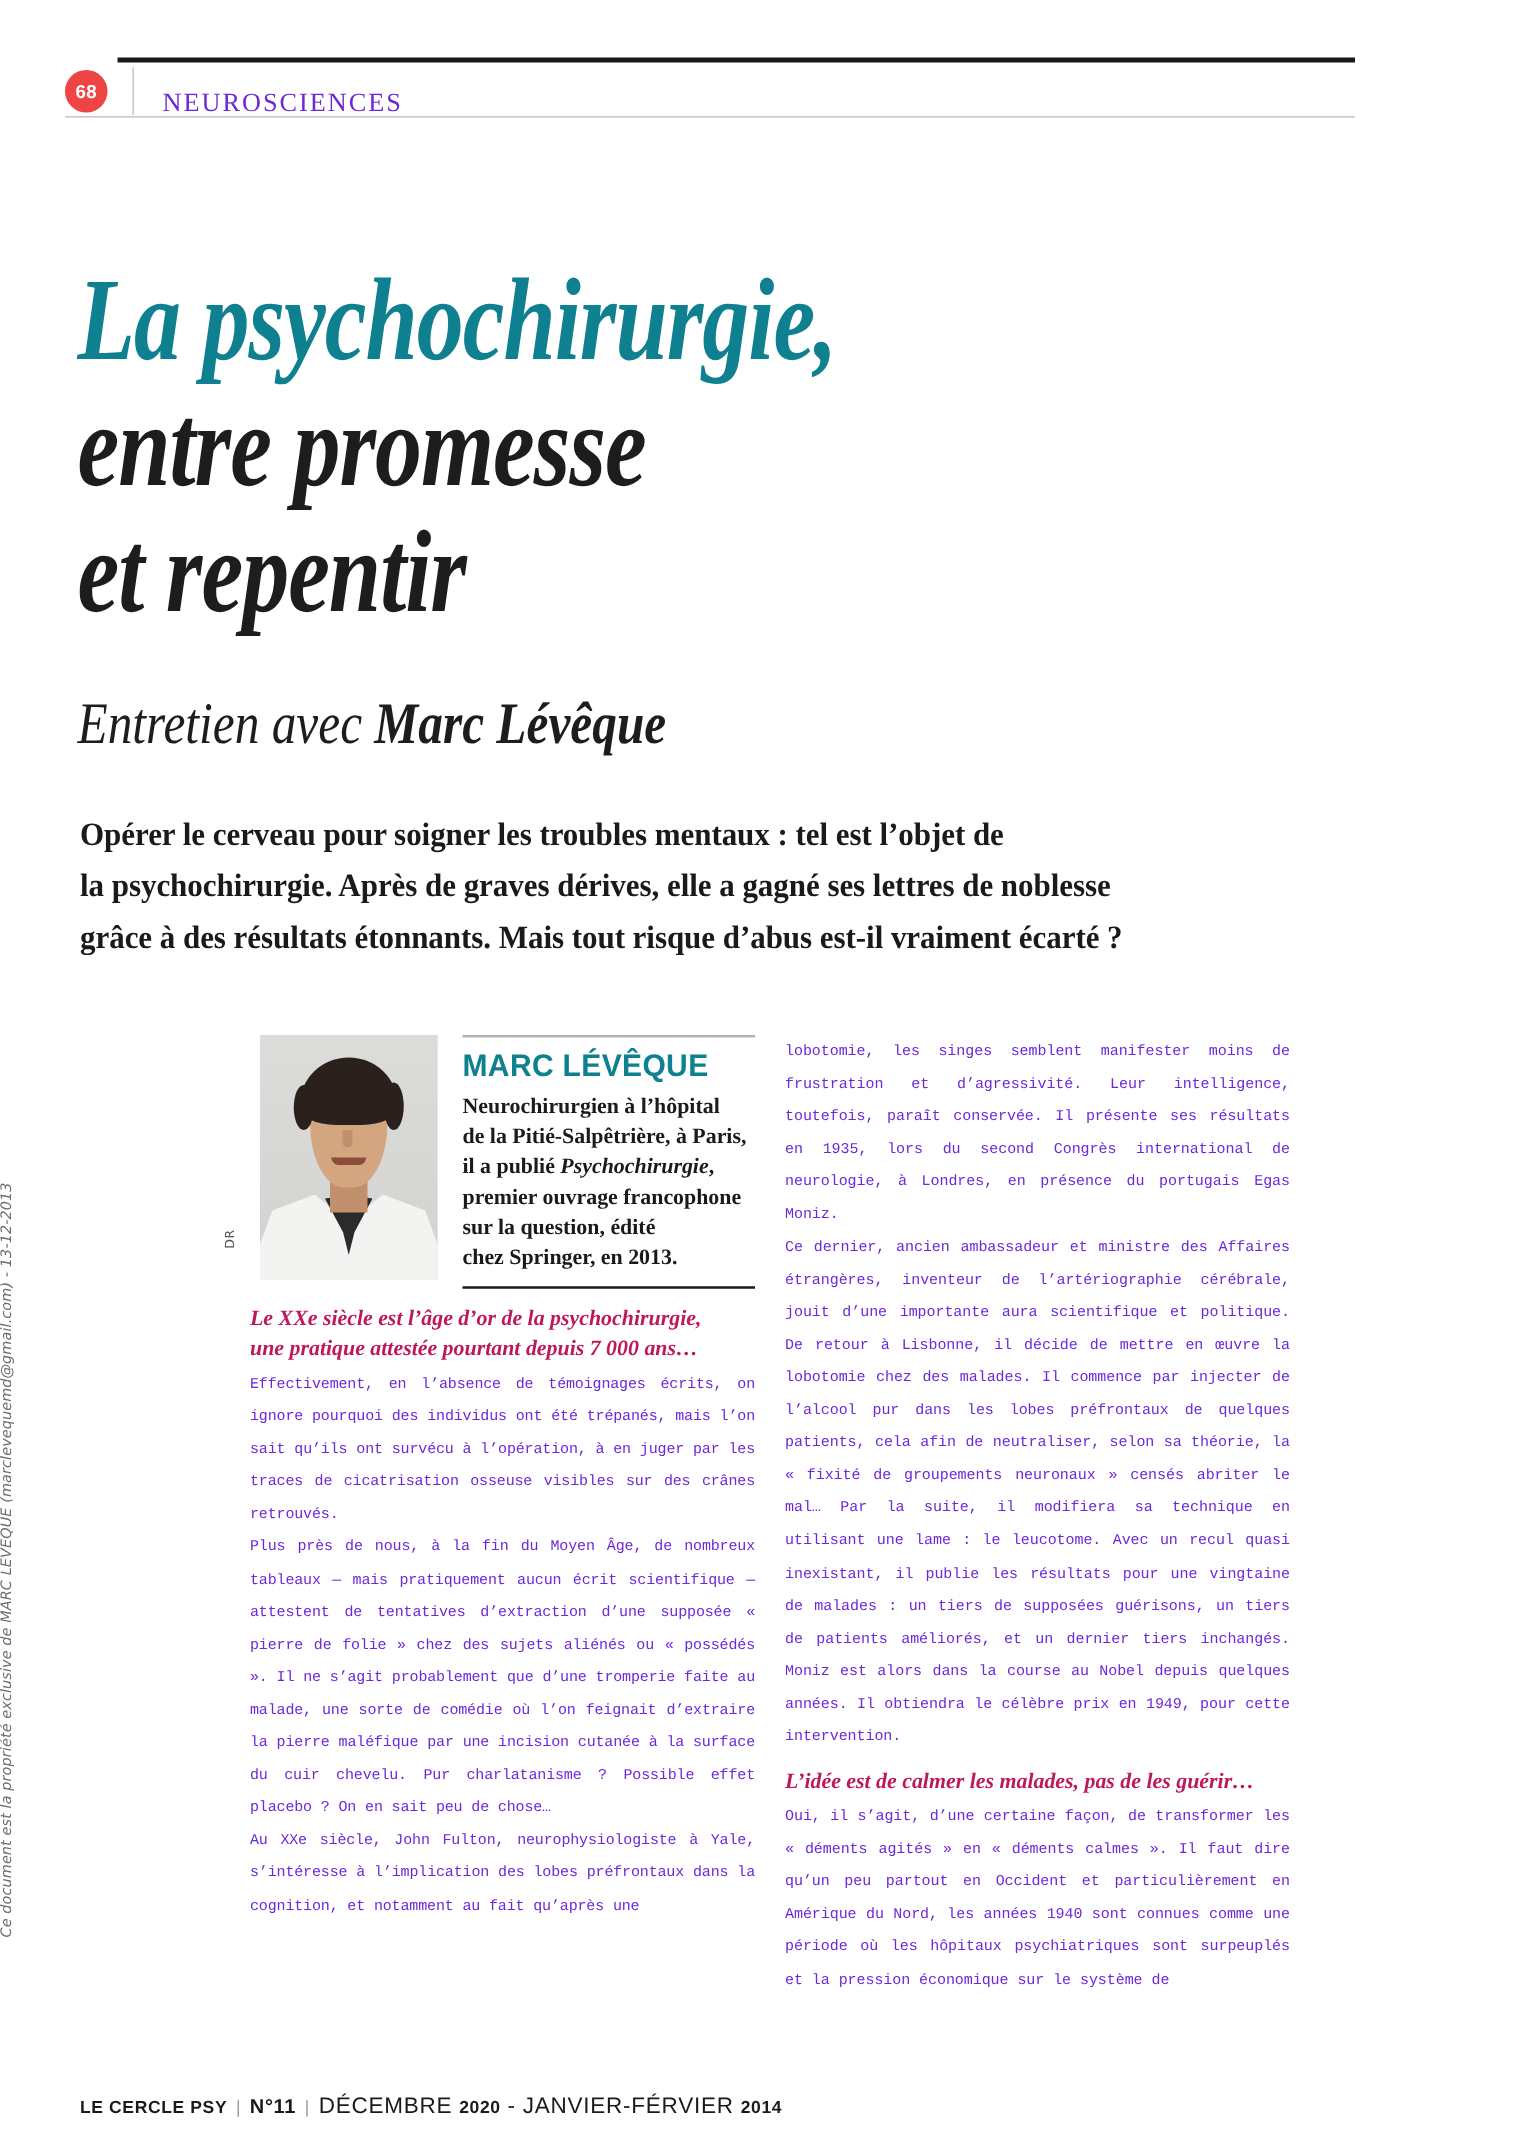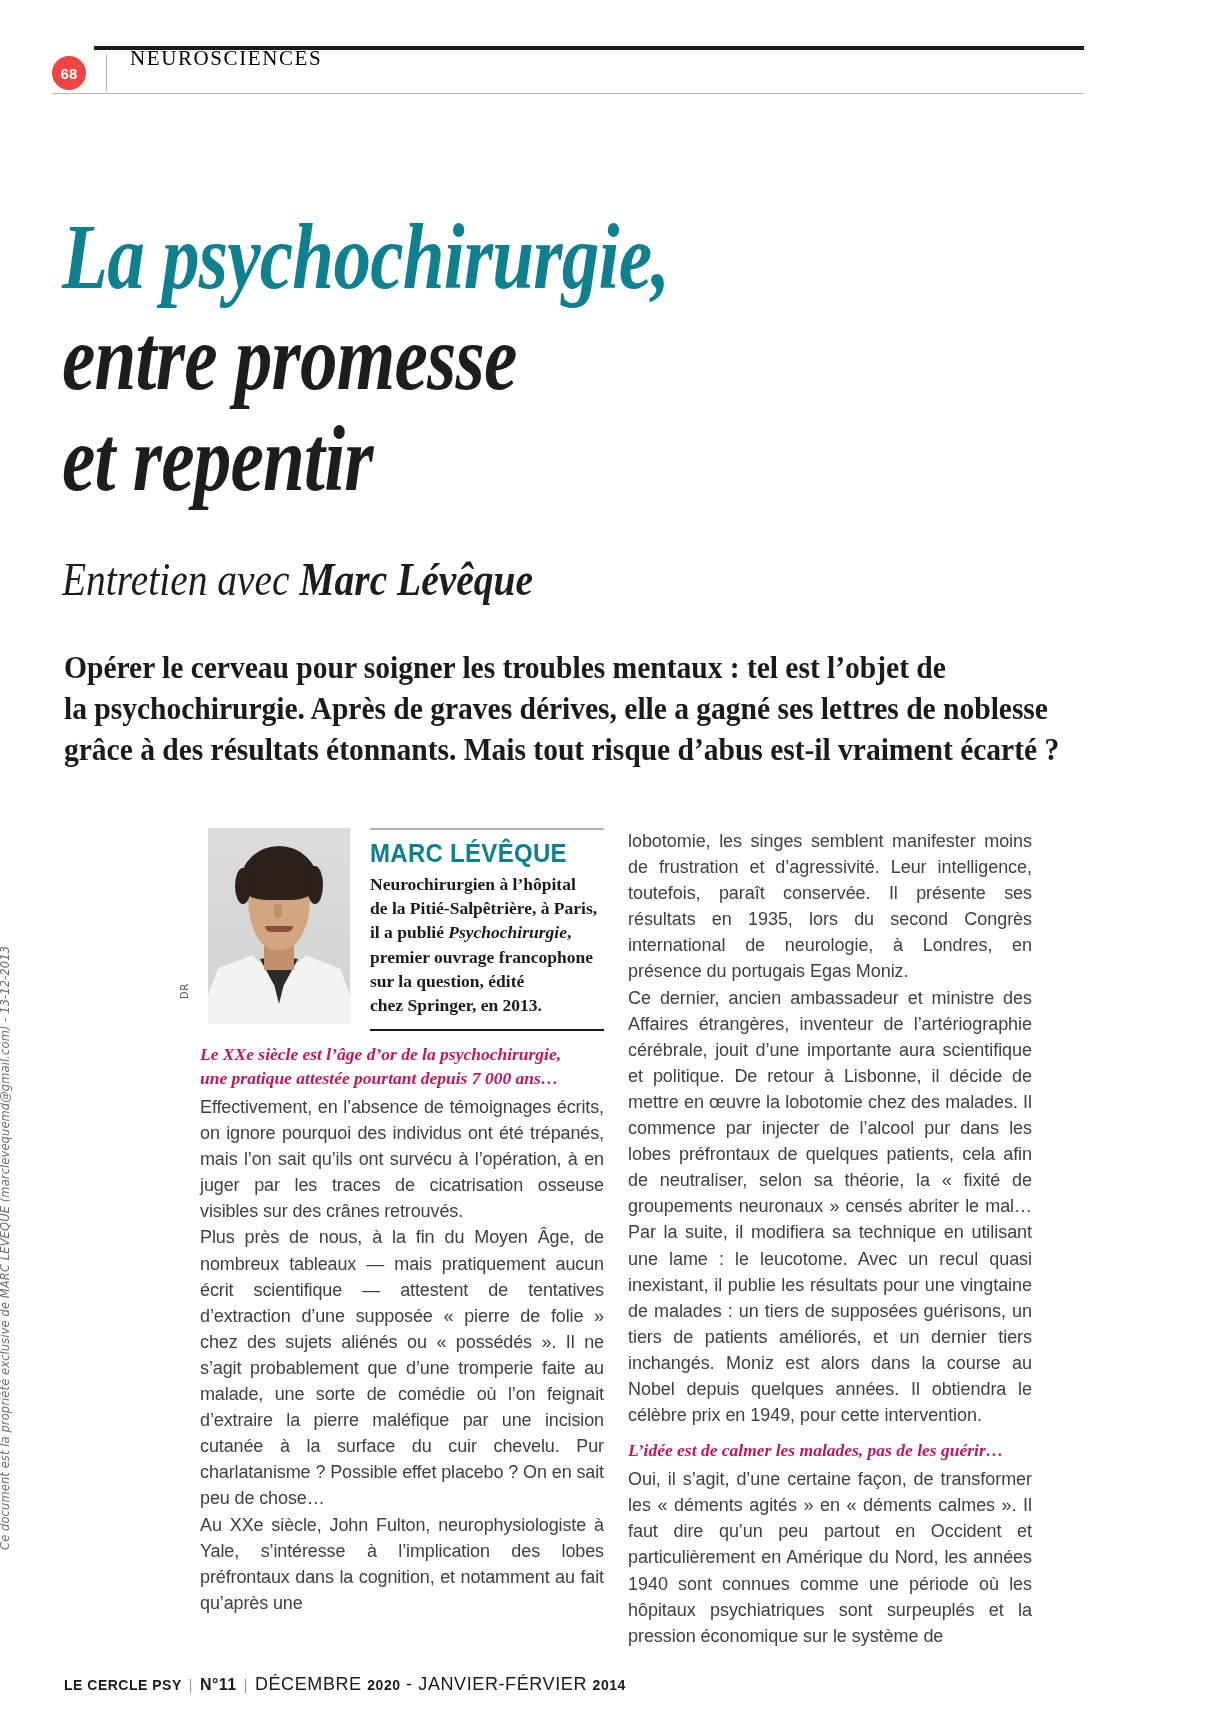--- a/index.html
+++ b/index.html
@@ -36,23 +36,23 @@
     position:absolute;left:0;top:10px;
     width:34px;height:34px;border-radius:50%;
     background:#ef4444;color:#fff;
     font-family:"Liberation Sans",sans-serif;
     font-weight:bold;font-size:15px;
     display:flex;align-items:center;justify-content:center;
     letter-spacing:.2px;
   }
   .sep-v{position:absolute;left:54px;top:8px;width:1px;height:38px;background:#b9b9b9;}
   .rubric{
-    position:absolute;left:78px;top:0;
-    font-family:"Liberation Serif",serif;
-    font-size:21px;letter-spacing:1.6px;color:#000000;
+    position:absolute;left:78px;top:24px;
+    font-family:"Liberation Serif",serif;
+    font-size:21px;letter-spacing:1.6px;color:#6d28d9;
   }
 
   
   .title-block{position:absolute;left:62px;top:206px;width:980px;}
   .title-line{
     font-family:"Liberation Serif",serif;
     font-style:italic;font-weight:bold;
     font-size:94px;
     line-height:101px;
     letter-spacing:-1px;
@@ -69,21 +69,21 @@
     font-style:italic;font-size:47px;
     transform:scaleX(.84);transform-origin:left center;
     white-space:nowrap;color:#1d1d1d;
   }
   .byline b{font-weight:bold;}
 
   
   .chapo{
     position:absolute;left:64px;top:647px;width:968px;
     font-family:"Liberation Serif",serif;
-    font-weight:bold;font-size:31px;line-height:41px;
+    font-weight:bold;font-size:26px;line-height:41px;
     color:#1a1a1a;
     letter-spacing:-.05px;
   }
   .chapo div{transform:scaleX(.955);transform-origin:left center;white-space:nowrap;}
 
   
   .col{position:absolute;top:828px;width:404px;}
   .col-left{left:200px;}
   .col-right{left:628px;}
 
@@ -150,22 +150,22 @@
   .bio-desc i{font-style:italic;text-align:right;}
   .bio-rule-bot{height:2px;background:#1a1a1a;margin-top:12px;}
 
   .subhead{
     font-family:"Liberation Serif",serif;
     font-weight:bold;font-style:italic;
     font-size:17.5px;line-height:24px;color:#be185d;
     margin:0 0 4px 0;
   }
   .body-p{
-    font-family:Liberation Sans, sans-serif;
-    font-size:18px;line-height:26.1px;color:#404040;
+    font-family:Liberation Mono, monospace;
+    font-size:12px;line-height:26.1px;color:#6d28d9;
     margin:0;text-align:justify;
     -webkit-hyphens:none;hyphens:none;
   }
   .col-left .body-p{letter-spacing:-.12px;}
   .col-right .body-p{letter-spacing:-.05px;}
   .gap{height:18px;}
   .gap-sm{height:10px;}
 
   
   .footer{

